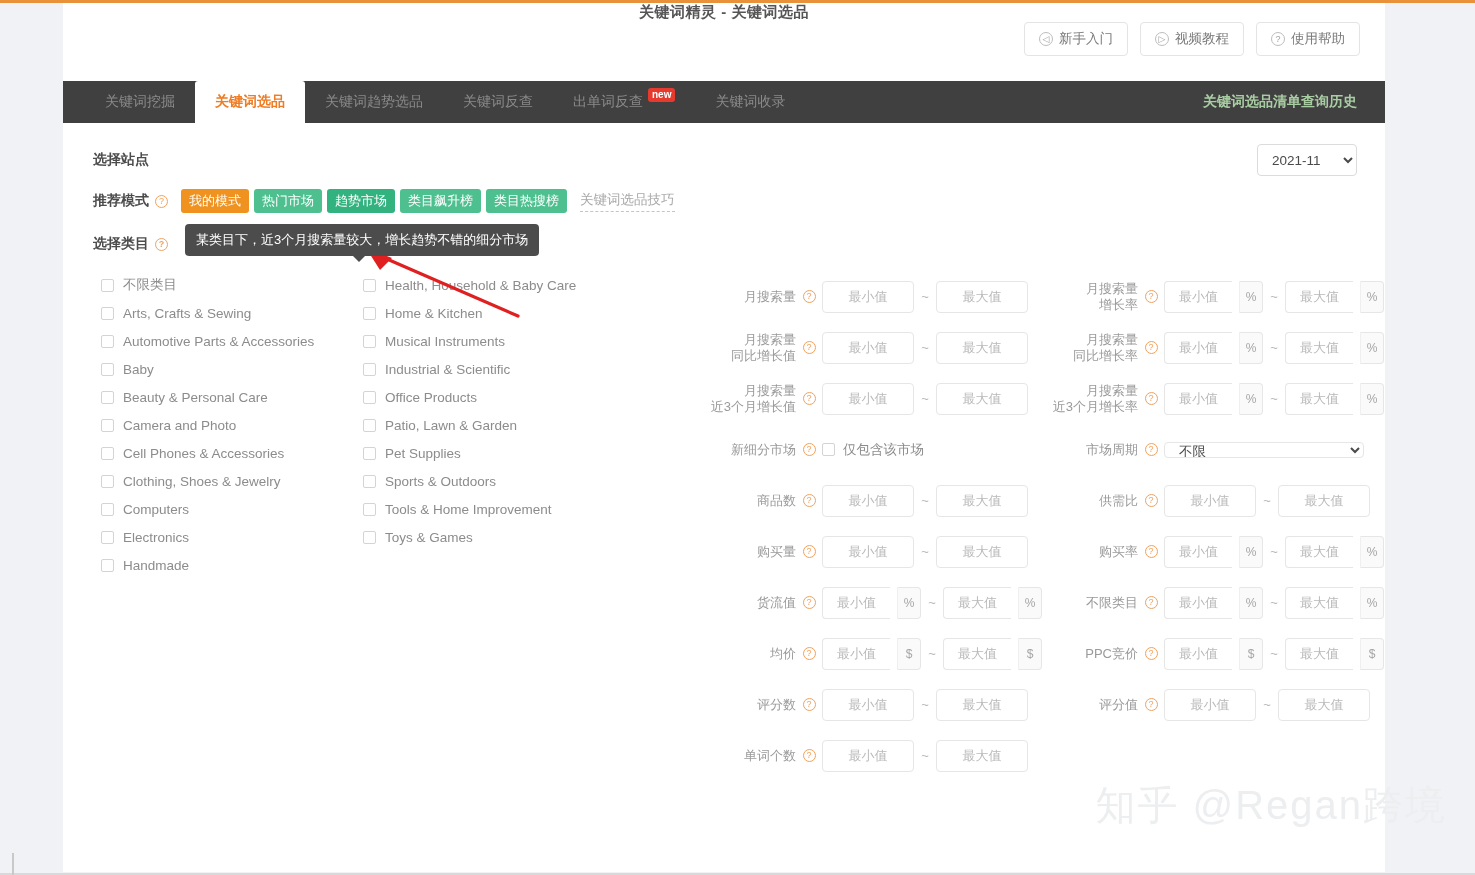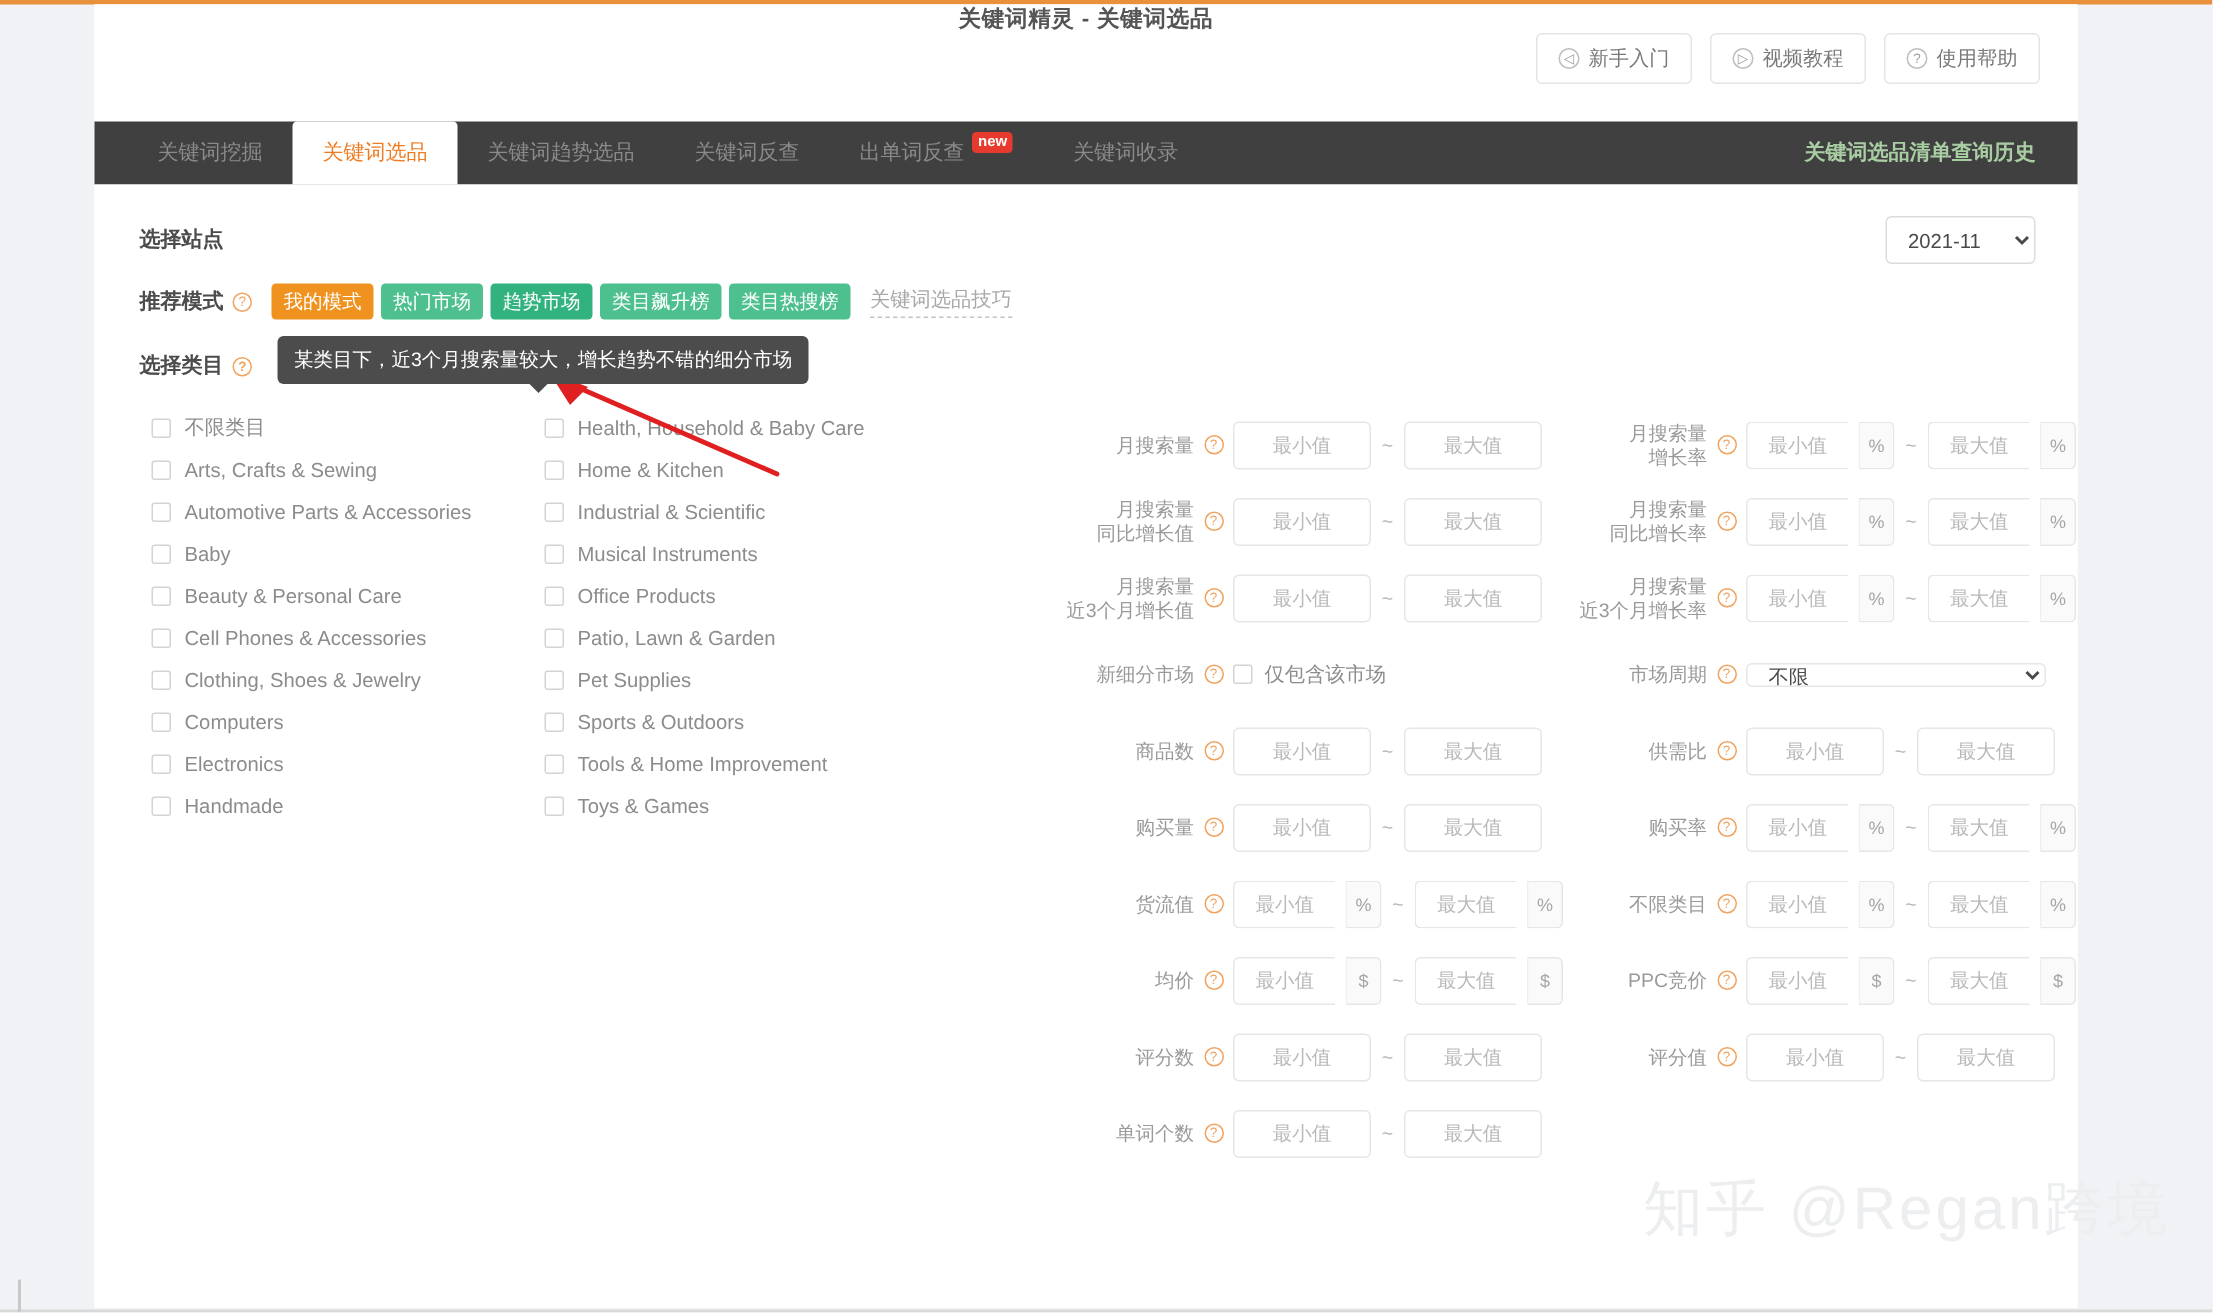--- a/index.html
+++ b/index.html
@@ -75,21 +75,21 @@
     display: flex; align-items: flex-end;
     padding-left: 22px;
   }
   .tab {
     position: relative;
     height: 42px; padding: 0 20px;
     display: inline-flex; align-items: center; gap: 5px;
     font-size: 14px; color: #8a8a8a; cursor: pointer; white-space: nowrap;
   }
   .tab.active {
-    background: #ffffff; color: #ef7c22; font-weight: 400;
+    background: #ffffff; color: #ef7c22; font-weight: 700;
     border-radius: 3px 3px 0 0;
   }
   .newbadge {
     background: #e63a2e; color: #fff; font-size: 10px; font-weight: bold;
     border-radius: 3px; padding: 1px 4px 2px; line-height: 1.1;
     font-family: "Liberation Sans", sans-serif;
     position: relative; top: -7px;
   }
   .tab-right {
     margin-left: auto; display: flex; padding-right: 28px;
@@ -349,20 +349,24 @@
             <div class="cat-item">
                 <span class="cbox"></span>
                 <span class="cat-label">Baby</span>
               </div>
             <div class="cat-item">
                 <span class="cbox"></span>
                 <span class="cat-label">Beauty &amp; Personal Care</span>
               </div>
             <div class="cat-item">
                 <span class="cbox"></span>
+                <span class="cat-label">Camera and Photo</span>
+              </div>
+            <div class="cat-item">
+                <span class="cbox"></span>
                 <span class="cat-label">Cell Phones &amp; Accessories</span>
               </div>
             <div class="cat-item">
                 <span class="cbox"></span>
                 <span class="cat-label">Clothing, Shoes &amp; Jewelry</span>
               </div>
             <div class="cat-item">
                 <span class="cbox"></span>
                 <span class="cat-label">Computers</span>
               </div>
@@ -379,25 +383,25 @@
             <div class="cat-item">
                 <span class="cbox"></span>
                 <span class="cat-label">Health, Household &amp; Baby Care</span>
               </div>
             <div class="cat-item">
                 <span class="cbox"></span>
                 <span class="cat-label">Home &amp; Kitchen</span>
               </div>
             <div class="cat-item">
                 <span class="cbox"></span>
+                <span class="cat-label">Musical Instruments</span>
+              </div>
+            <div class="cat-item">
+                <span class="cbox"></span>
                 <span class="cat-label">Industrial &amp; Scientific</span>
-              </div>
-            <div class="cat-item">
-                <span class="cbox"></span>
-                <span class="cat-label">Musical Instruments</span>
               </div>
             <div class="cat-item">
                 <span class="cbox"></span>
                 <span class="cat-label">Office Products</span>
               </div>
             <div class="cat-item">
                 <span class="cbox"></span>
                 <span class="cat-label">Patio, Lawn &amp; Garden</span>
               </div>
             <div class="cat-item">

